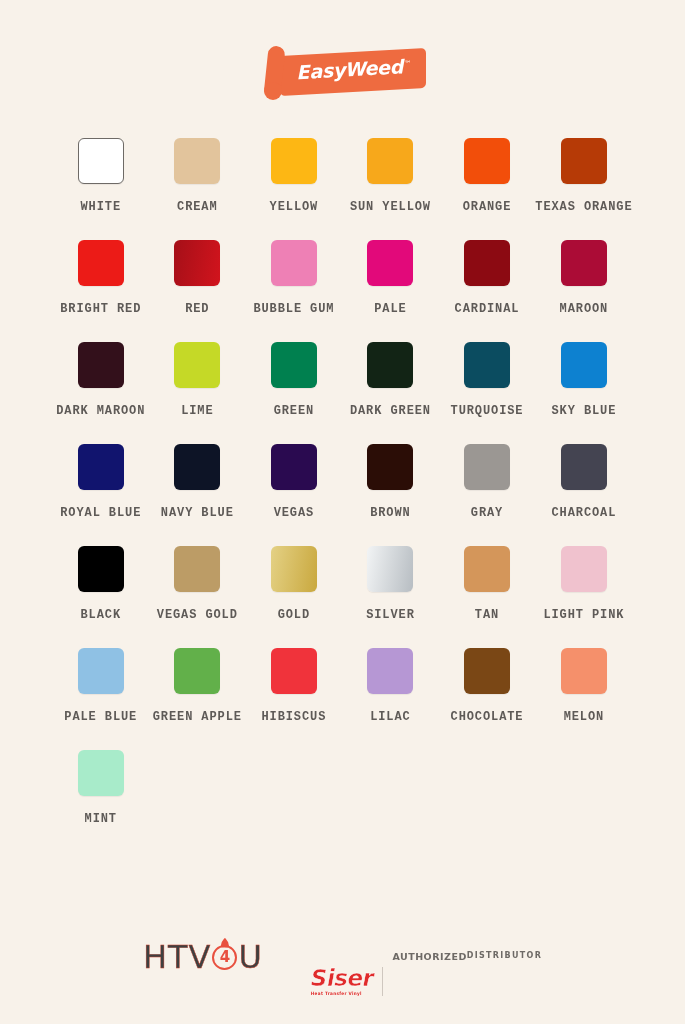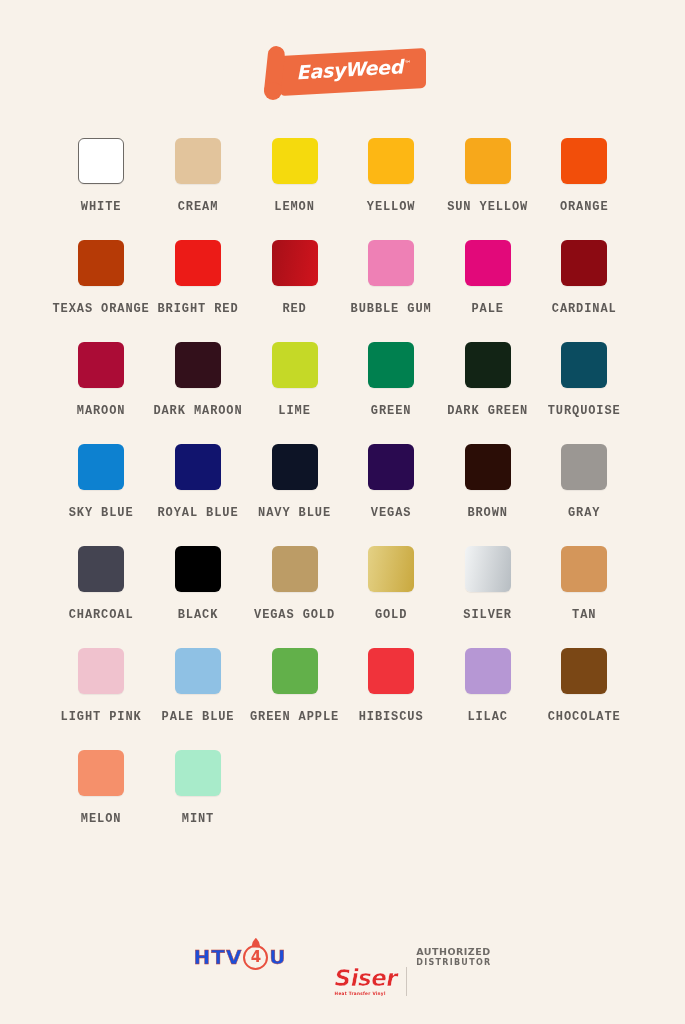--- a/index.html
+++ b/index.html
@@ -134,23 +134,23 @@
 
   
   #htv4u-logo {
     display: flex;
     align-items: center;
     position: relative;
     height: 34px;
   }
   .htv-text {
     font-family: "DejaVu Sans", sans-serif;
-    font-size: 20px;
-    font-weight: bold;
-    color: #1d4ed8;
+    font-size: 32px;
+    font-weight: normal;
+    color: #404040;
     letter-spacing: 1px;
     line-height: 1;
     -webkit-text-stroke: 0.4px #C8422F;
   }
   .htv-badge {
     position: relative;
     width: 25px;
     height: 25px;
     margin: 0 1px;
     display: inline-flex;
@@ -214,21 +214,20 @@
     font-size: 4.2px;
     font-weight: bold;
     color: #E02B2B;
     letter-spacing: 0.3px;
     margin-top: 1px;
     transform: scaleY(1.1);
   }
   .siser-distributor {
     padding-left: 9px;
     display: flex;
-    flex-direction: column;
     justify-content: center;
   }
   .siser-auth {
     font-family: "DejaVu Sans", sans-serif;
     font-size: 9.5px;
     font-weight: bold;
     color: #6E6A66;
     letter-spacing: 0.5px;
     line-height: 1.25;
   }
@@ -254,24 +253,20 @@
 </div>
 
 <div id="swatch-grid">
     <div class="swatch-cell">
       <div class="swatch-chip bordered" style="background: rgb(255, 255, 255);"></div>
       <div class="swatch-label">WHITE</div>
     </div>
     <div class="swatch-cell">
       <div class="swatch-chip" style="background: rgb(226, 196, 156);"></div>
       <div class="swatch-label">CREAM</div>
-    </div>
-    <div class="swatch-cell">
-      <div class="swatch-chip" style="background: rgb(245, 218, 13);"></div>
-      <div class="swatch-label">LEMON</div>
     </div>
     <div class="swatch-cell">
       <div class="swatch-chip" style="background: rgb(253, 183, 20);"></div>
       <div class="swatch-label">YELLOW</div>
     </div>
     <div class="swatch-cell">
       <div class="swatch-chip" style="background: rgb(247, 168, 27);"></div>
       <div class="swatch-label">SUN YELLOW</div>
     </div>
     <div class="swatch-cell">

